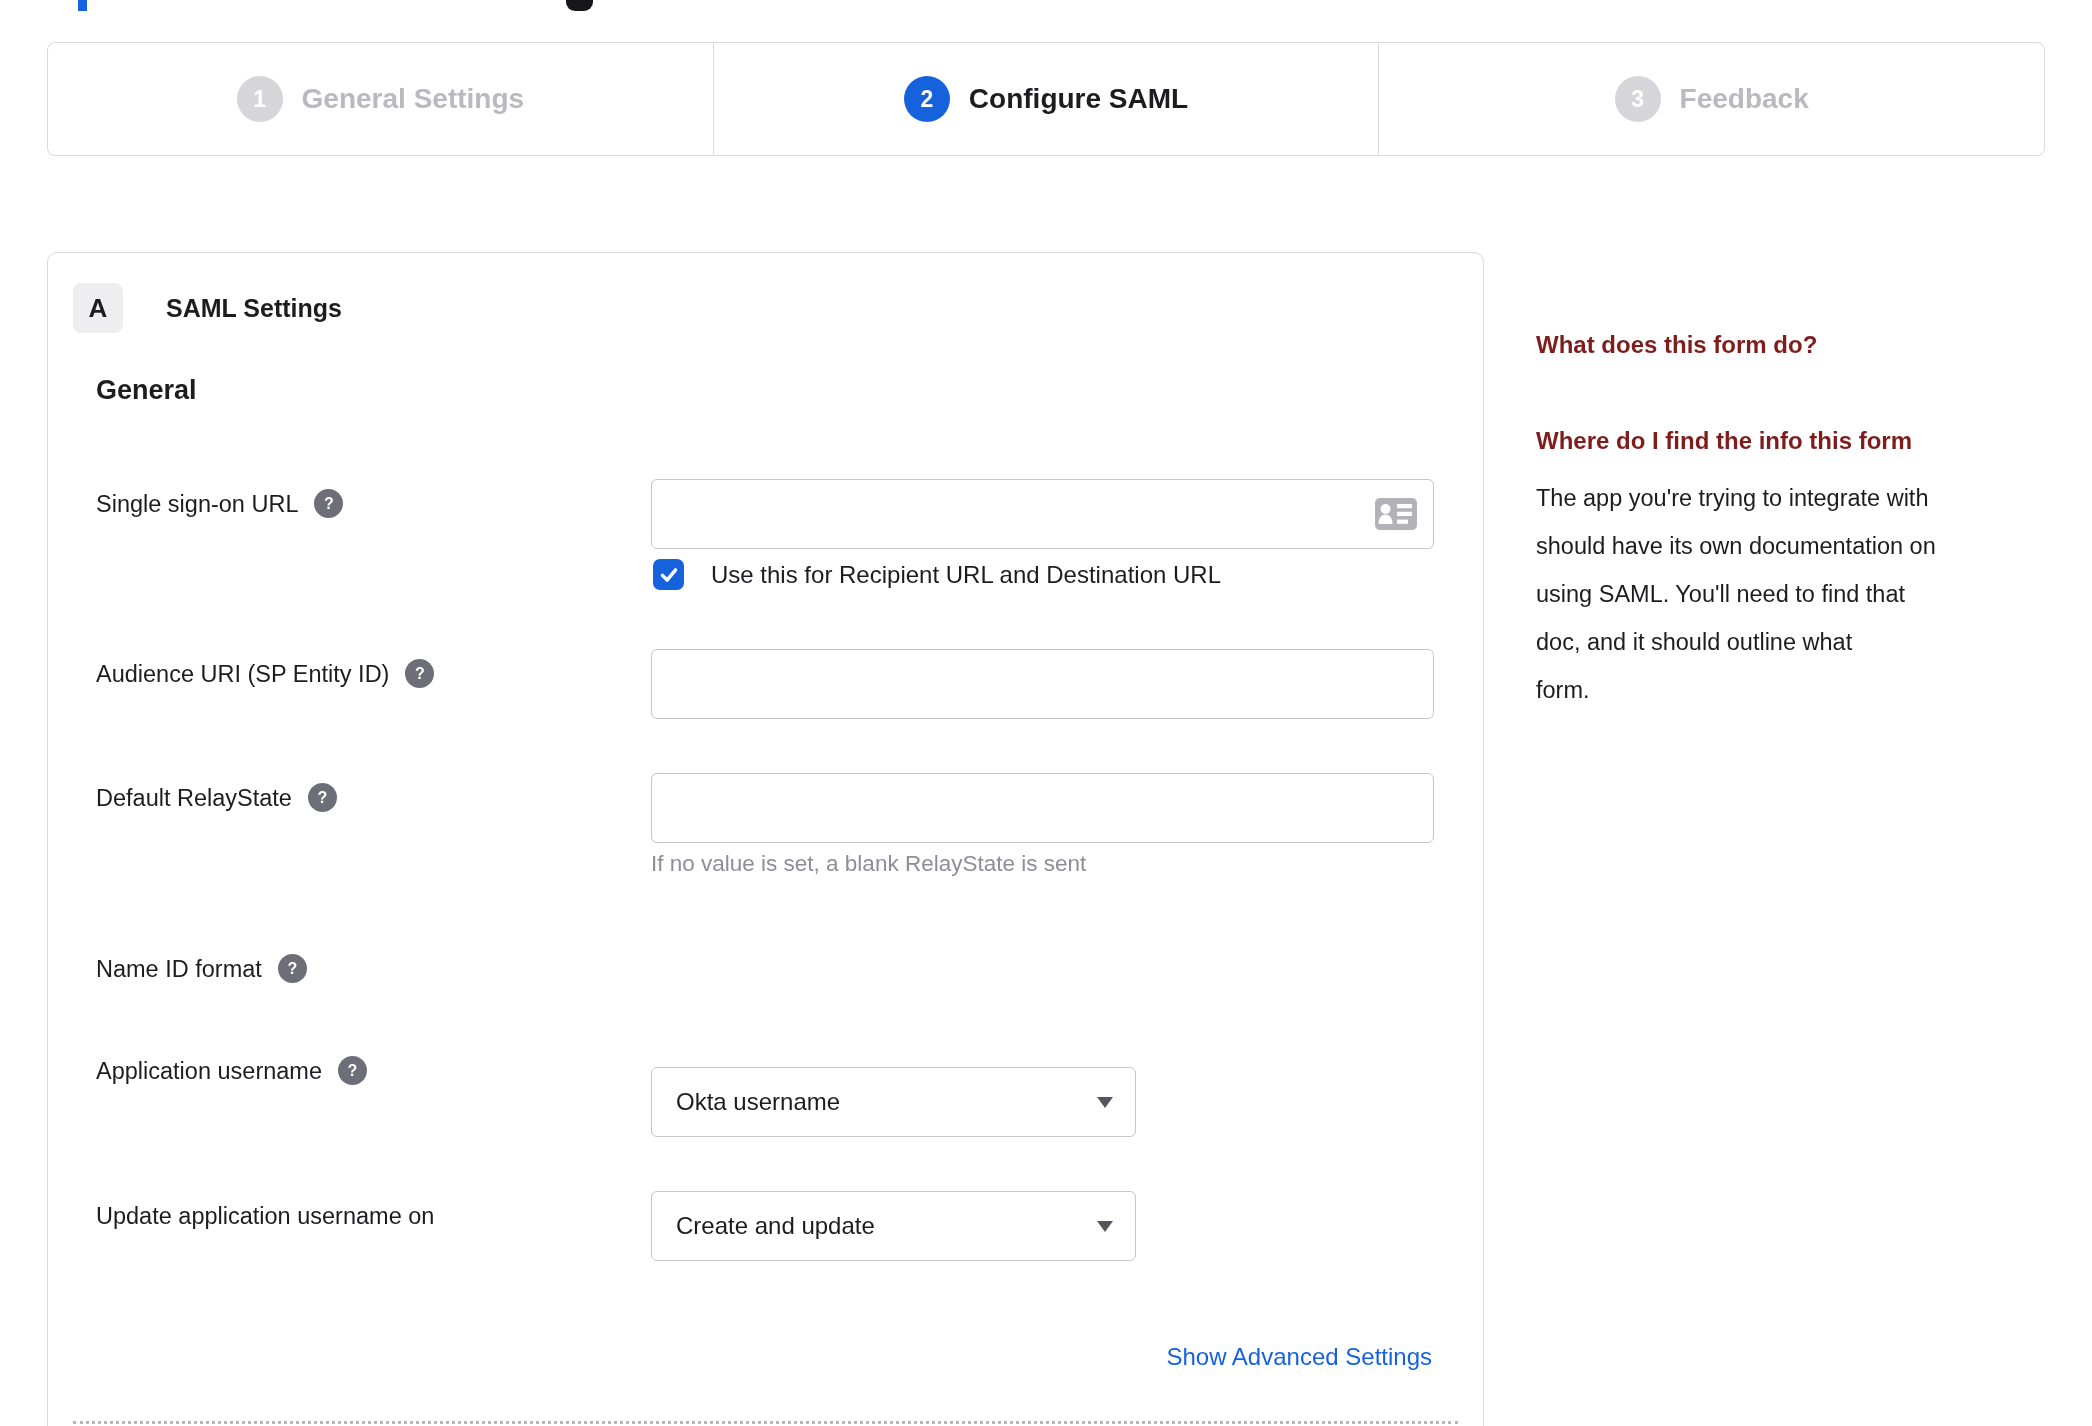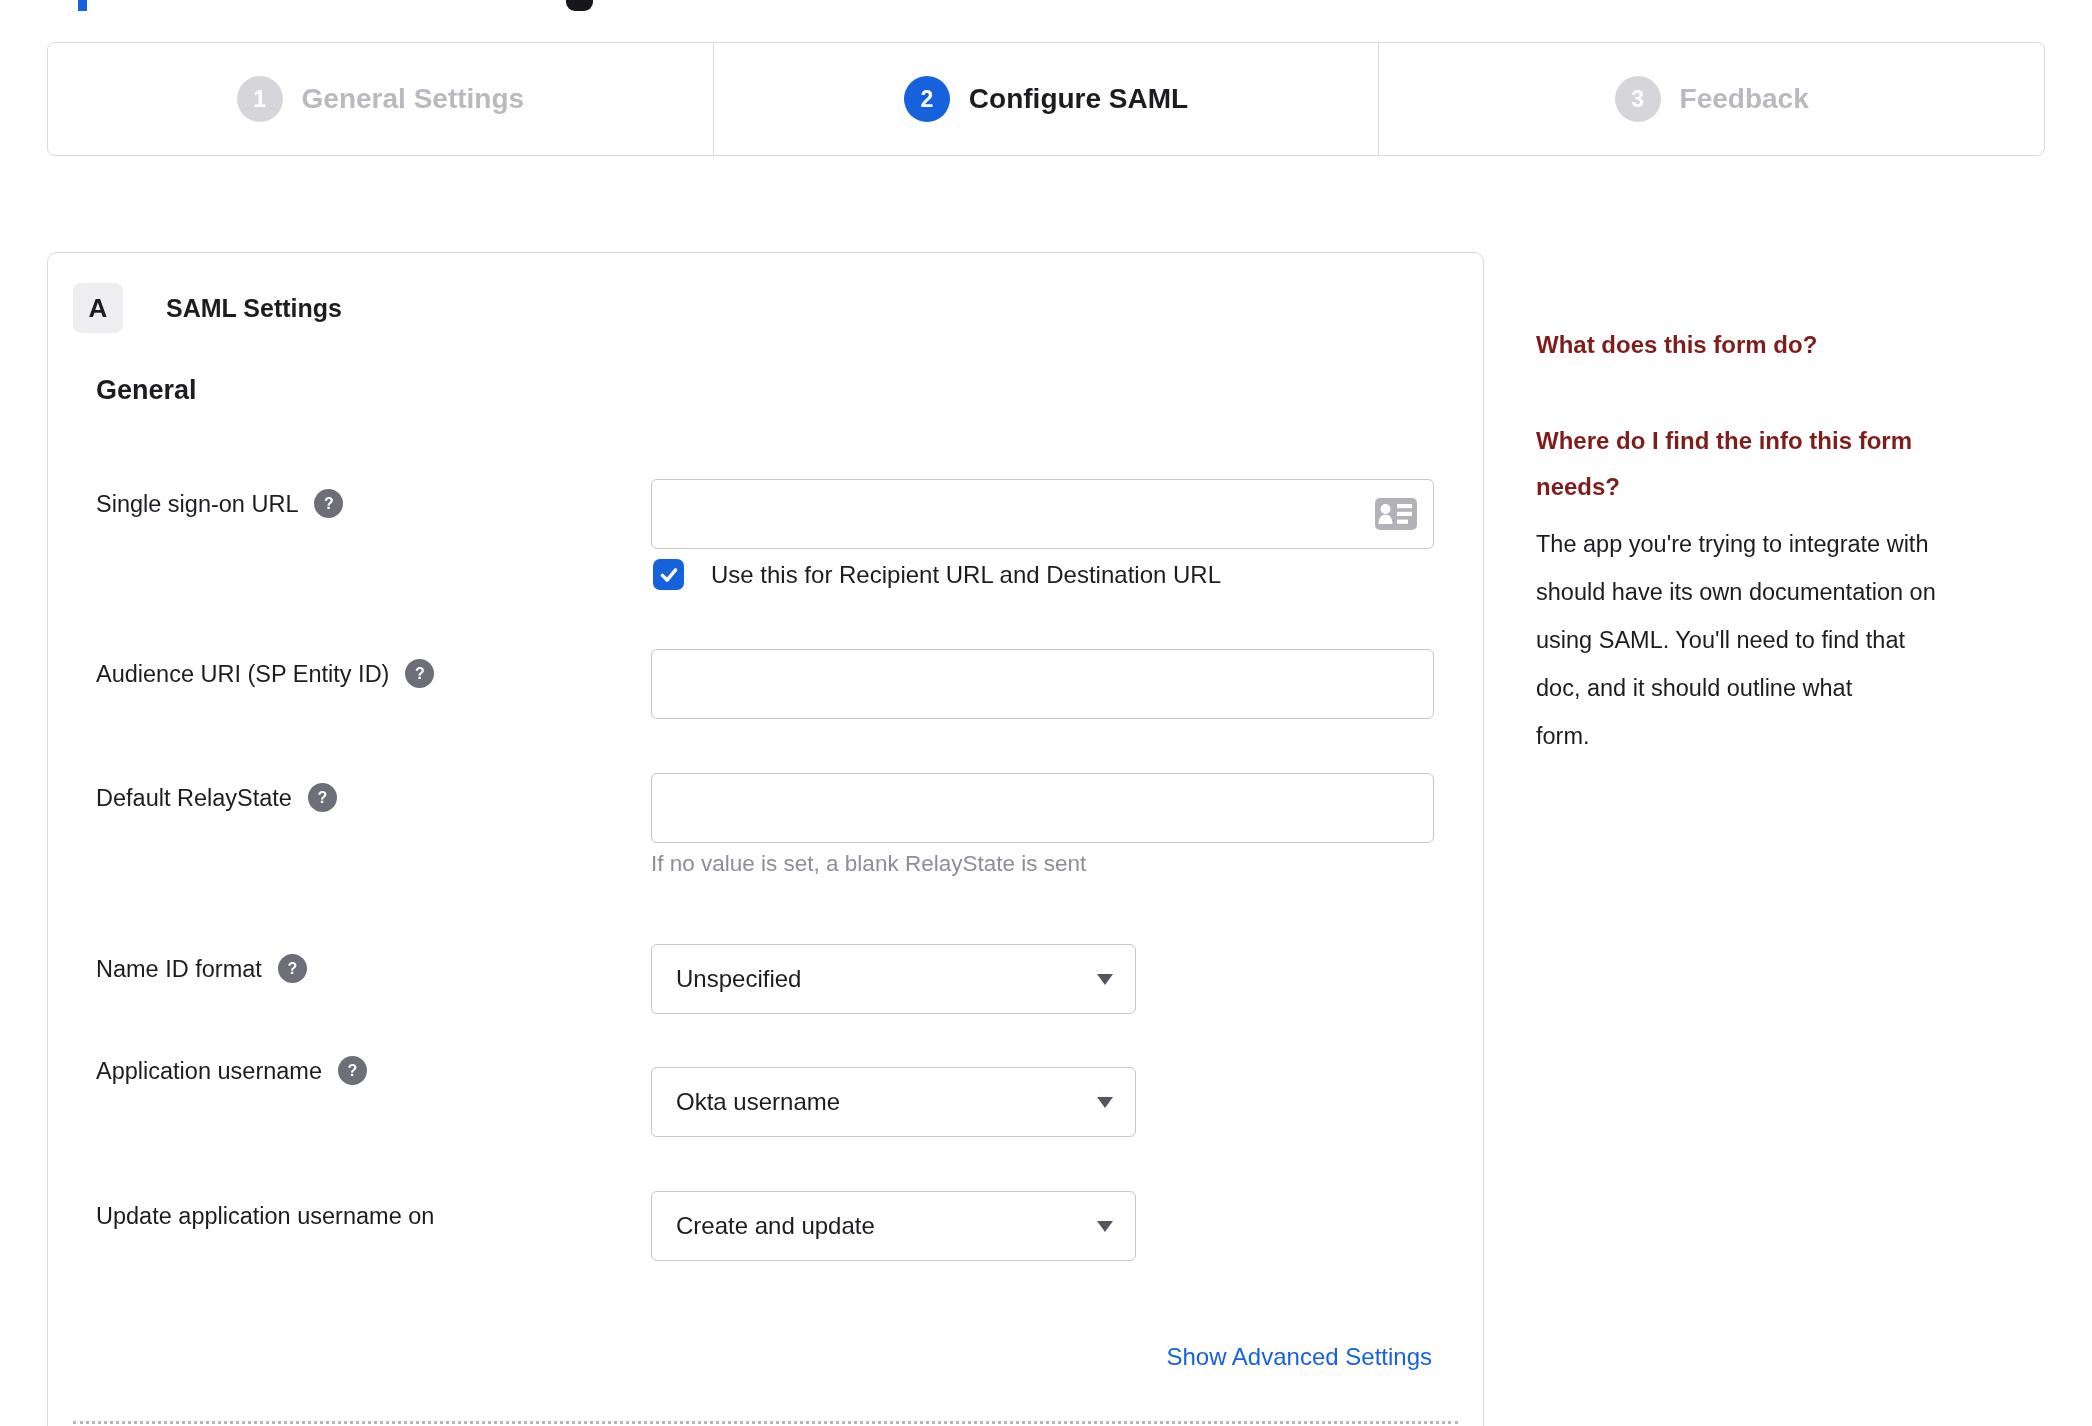--- a/index.html
+++ b/index.html
@@ -121,24 +121,20 @@
 
     <div class="field-label" style="top:530px;">
       <span>Default RelayState</span><span class="help-dot">?</span>
     </div>
     <input class="text-input" style="top: 520px;" type="text" value="">
     <div class="hint" style="top:598px;">If no value is set, a blank RelayState is sent</div>
 
     <div class="field-label" style="top:701px;">
       <span>Name ID format</span><span class="help-dot">?</span>
     </div>
-    <div class="select" style="top:691px;">
-      <div class="select-value">Unspecified</div>
-      <div class="select-arrow"></div>
-    </div>
 
     <div class="field-label" style="top:803px;">
       <span>Application username</span><span class="help-dot">?</span>
     </div>
     <div class="select" style="top:814px;">
       <div class="select-value">Okta username</div>
       <div class="select-arrow"></div>
     </div>
 
     <div class="field-label" style="top:948px;">
@@ -155,21 +151,20 @@
   </div>
 
   <div class="help-panel">
     <div class="hp-section">
       <div class="hp-heading">What does this form do?</div>
       <div class="hp-body">
       </div>
     </div>
     <div class="hp-section">
       <div class="hp-heading">Where do I find the info this form</div>
-      <div class="hp-heading">needs?</div>
       <div class="hp-body">
         <div class="hp-line">The app you're trying to integrate with</div>
         <div class="hp-line">should have its own documentation on</div>
         <div class="hp-line">using SAML. You'll need to find that</div>
         <div class="hp-line">doc, and it should outline what</div>
         <div class="hp-line">form.</div>
       </div>
     </div>
   </div>
 

